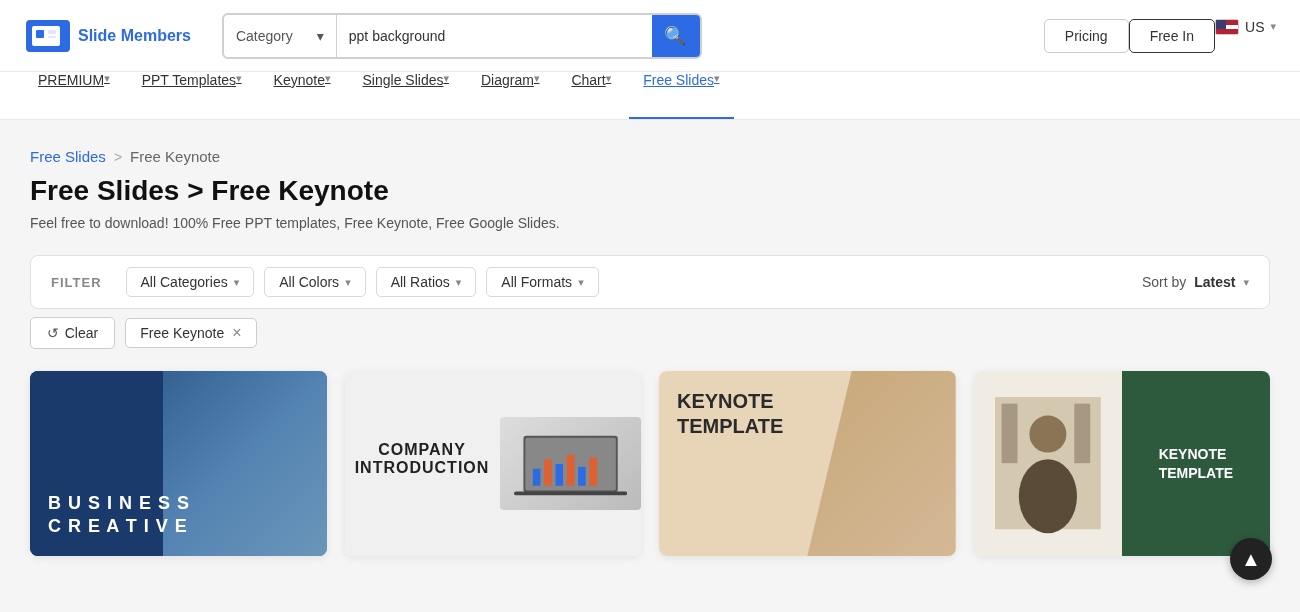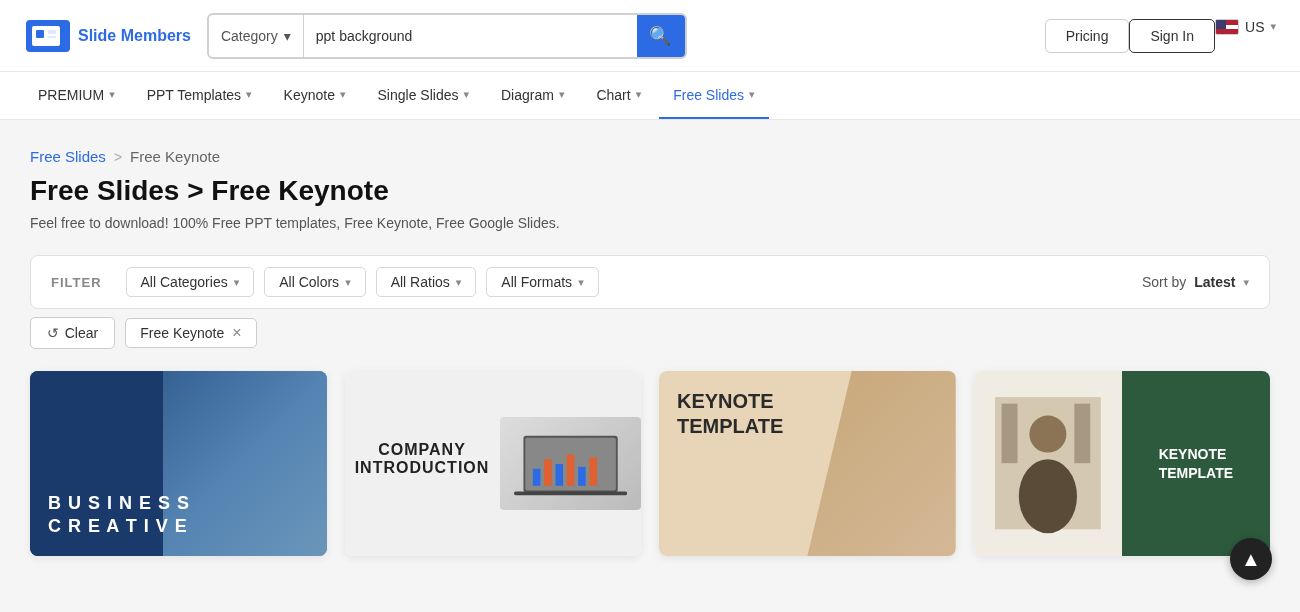--- a/index.html
+++ b/index.html
@@ -13,21 +13,21 @@
       padding: 0 24px;
       height: 72px;
       border-bottom: 1px solid #e8e8e8;
       position: sticky;
       top: 0;
       z-index: 100;
     }
     .logo-area {
       display: flex;
       align-items: center;
-      margin-right: 16px;
+      margin-right: 31px;
       flex-shrink: 0;
     }
     .logo-icon {
       width: 48px;
       height: 48px;
       margin-right: 0;
     }
     .search-bar {
       display: flex;
       align-items: center;
@@ -41,21 +41,21 @@
     .search-category {
       display: flex;
       align-items: center;
       padding: 0 12px;
       border-right: 1px solid #d0d0d0;
       height: 100%;
       cursor: pointer;
       white-space: nowrap;
       font-size: 14px;
       color: #555;
-      gap: 6px;
+      gap: 24px;
     }
     .search-input {
       flex: 1;
       border: none;
       outline: none;
       padding: 0 12px;
       font-size: 14px;
       color: #333;
       background: transparent;
     }
@@ -126,30 +126,30 @@
       background: #fff;
       border-bottom: 1px solid #e8e8e8;
       display: flex;
       align-items: center;
       padding: 0 24px;
       height: 48px;
       gap: 4px;
     }
     .nav-item {
       display: flex;
-      align-items: center;
-      gap: 5px;
+      align-items: flex-start;
       padding: 0 14px;
       height: 100%;
       font-size: 14px;
       font-weight: 500;
       color: #333;
       cursor: pointer;
       white-space: nowrap;
       border-bottom: 2px solid transparent;
+      text-decoration: underline;
     }
     .nav-item.active { color: #2d6be4; border-bottom-color: #2d6be4; }
     .nav-item .chevron { font-size: 11px; color: #888; }
     .nav-item-new-updates { color: #333; font-weight: 600; }
 
     
     .content-area { padding: 28px 30px 0 30px; background: #f5f5f5; }
     .breadcrumb {
       display: flex;
       align-items: center;
@@ -443,21 +443,21 @@
     <input class="search-input" type="text" value="ppt background" style="">
     <button class="search-btn" type="submit">
       <span>🔍</span>
     </button>
   </form>
 
   <div class="header-spacer"></div>
 
   <div class="header-actions">
     <button class="btn-pricing">Pricing</button>
-    <button class="btn-signin">Sign In</button>
+    <button class="btn-signin">Free In</button>
     <div class="lang-selector">
       <div class="flag-icon"></div>
       <span>US</span>
       <span style="font-size:11px;color:#888;">▾</span>
     </div>
   </div>
 </header>
 
 <nav class="nav-bar">
   <div class="nav-item">

